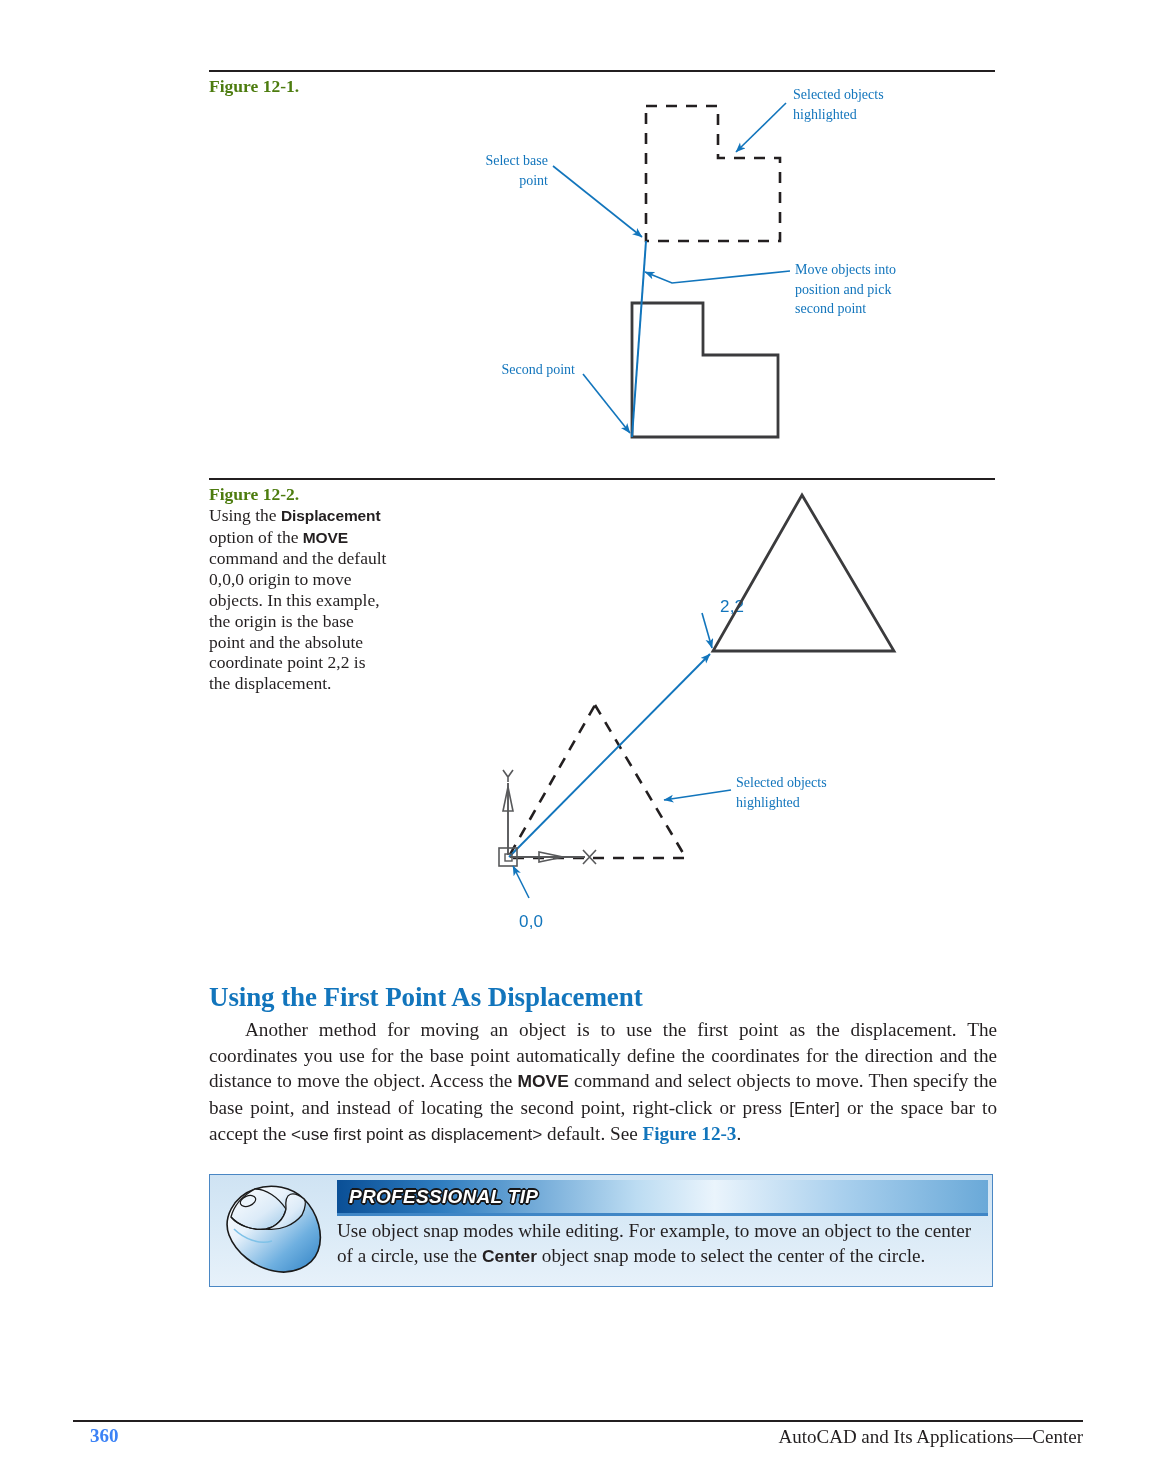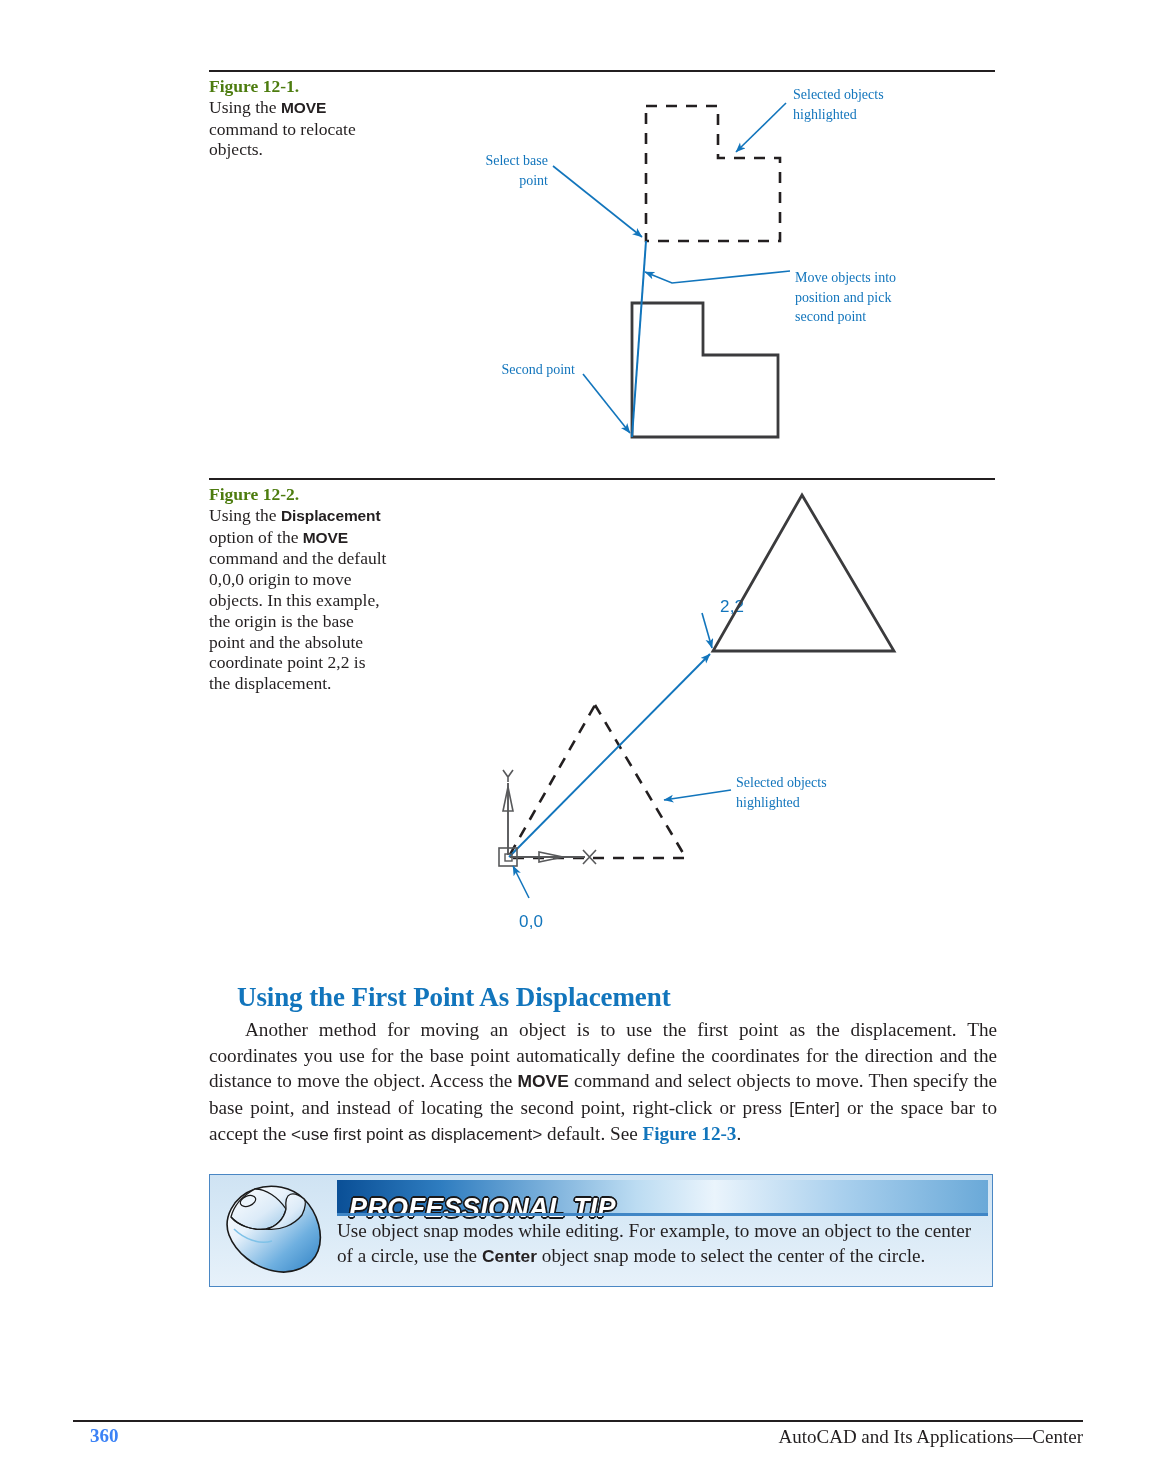--- a/index.html
+++ b/index.html
@@ -73,21 +73,20 @@
   
   #section-heading {
     position: absolute;
     left: 209px;
     top: 960px;
     font-family: "Liberation Serif", serif;
     font-weight: bold;
     font-size: 27px;
     color: #1275bc;
     letter-spacing: -0.1px;
-    margin-left: 28px;
   }
   #body-copy {
     position: absolute;
     left: 209px;
     top: 998px;
     width: 788px;
     font-family: "Liberation Serif", serif;
     font-size: 19.2px;
     line-height: 25.5px;
     text-align: justify;
@@ -123,25 +122,25 @@
     position: absolute;
     left: 127px;
     top: 5px;
     width: 651px;
     height: 33px;
     background: linear-gradient(to right, #0a4f96 0%, #2f7dc0 16%, #bcdcf2 46%, #eaf4fc 58%, #a8cfed 78%, #6aa9d8 100%);
   }
   #tip-header-label {
     position: absolute;
     left: 12px;
-    top: 13px;
+    top: 6px;
     font-family: "Liberation Sans", sans-serif;
     font-weight: bold;
     font-style: italic;
-    font-size: 27px;
+    font-size: 19px;
     letter-spacing: 0.3px;
     color: #ffffff;
     text-shadow:
       -1.6px 0 0 #18181a,  1.6px 0 0 #18181a,
        0 -1.6px 0 #18181a, 0 1.6px 0 #18181a,
       -1.2px -1.2px 0 #18181a, 1.2px -1.2px 0 #18181a,
       -1.2px 1.2px 0 #18181a, 1.2px 1.2px 0 #18181a;
   }
   #tip-underline {
     position: absolute;
@@ -201,28 +200,27 @@
     color: #231f20;
   }
 </style>
 </head>
 <body>
 
 <div class="rule" style="top:70px;"></div>
 
 <div class="fig-caption" style="top:76px;">
   <span class="fig-num">Figure 12-1.</span><br>
-  <span>Using the <b>MOVE</b> command to relocate objects.</span>
 </div>
 
 <div class="anno" style="left:793px; top:85px;">Selected objects
 highlighted</div>
 <div class="anno r" style="left:407px; top:151px; width:141px;">Select base
 point</div>
-<div class="anno" style="left:795px; top:268px;">Move objects into
+<div class="anno" style="left:795px; top:260px;">Move objects into
 position and pick
 second point</div>
 <div class="anno r" style="left:420px; top:360px; width:155px;">Second point</div>
 
 <div class="rule" style="top:478px;"></div>
 
 <div class="fig-caption" style="top:484px;">
   <span class="fig-num">Figure 12-2.</span><br>
   <span>Using the <b>Displacement</b> option of the <b>MOVE</b> command and the default 0,0,0 origin to move objects. In this example, the origin is the base point and the absolute coordinate point 2,2 is the displacement.</span>
 </div>

